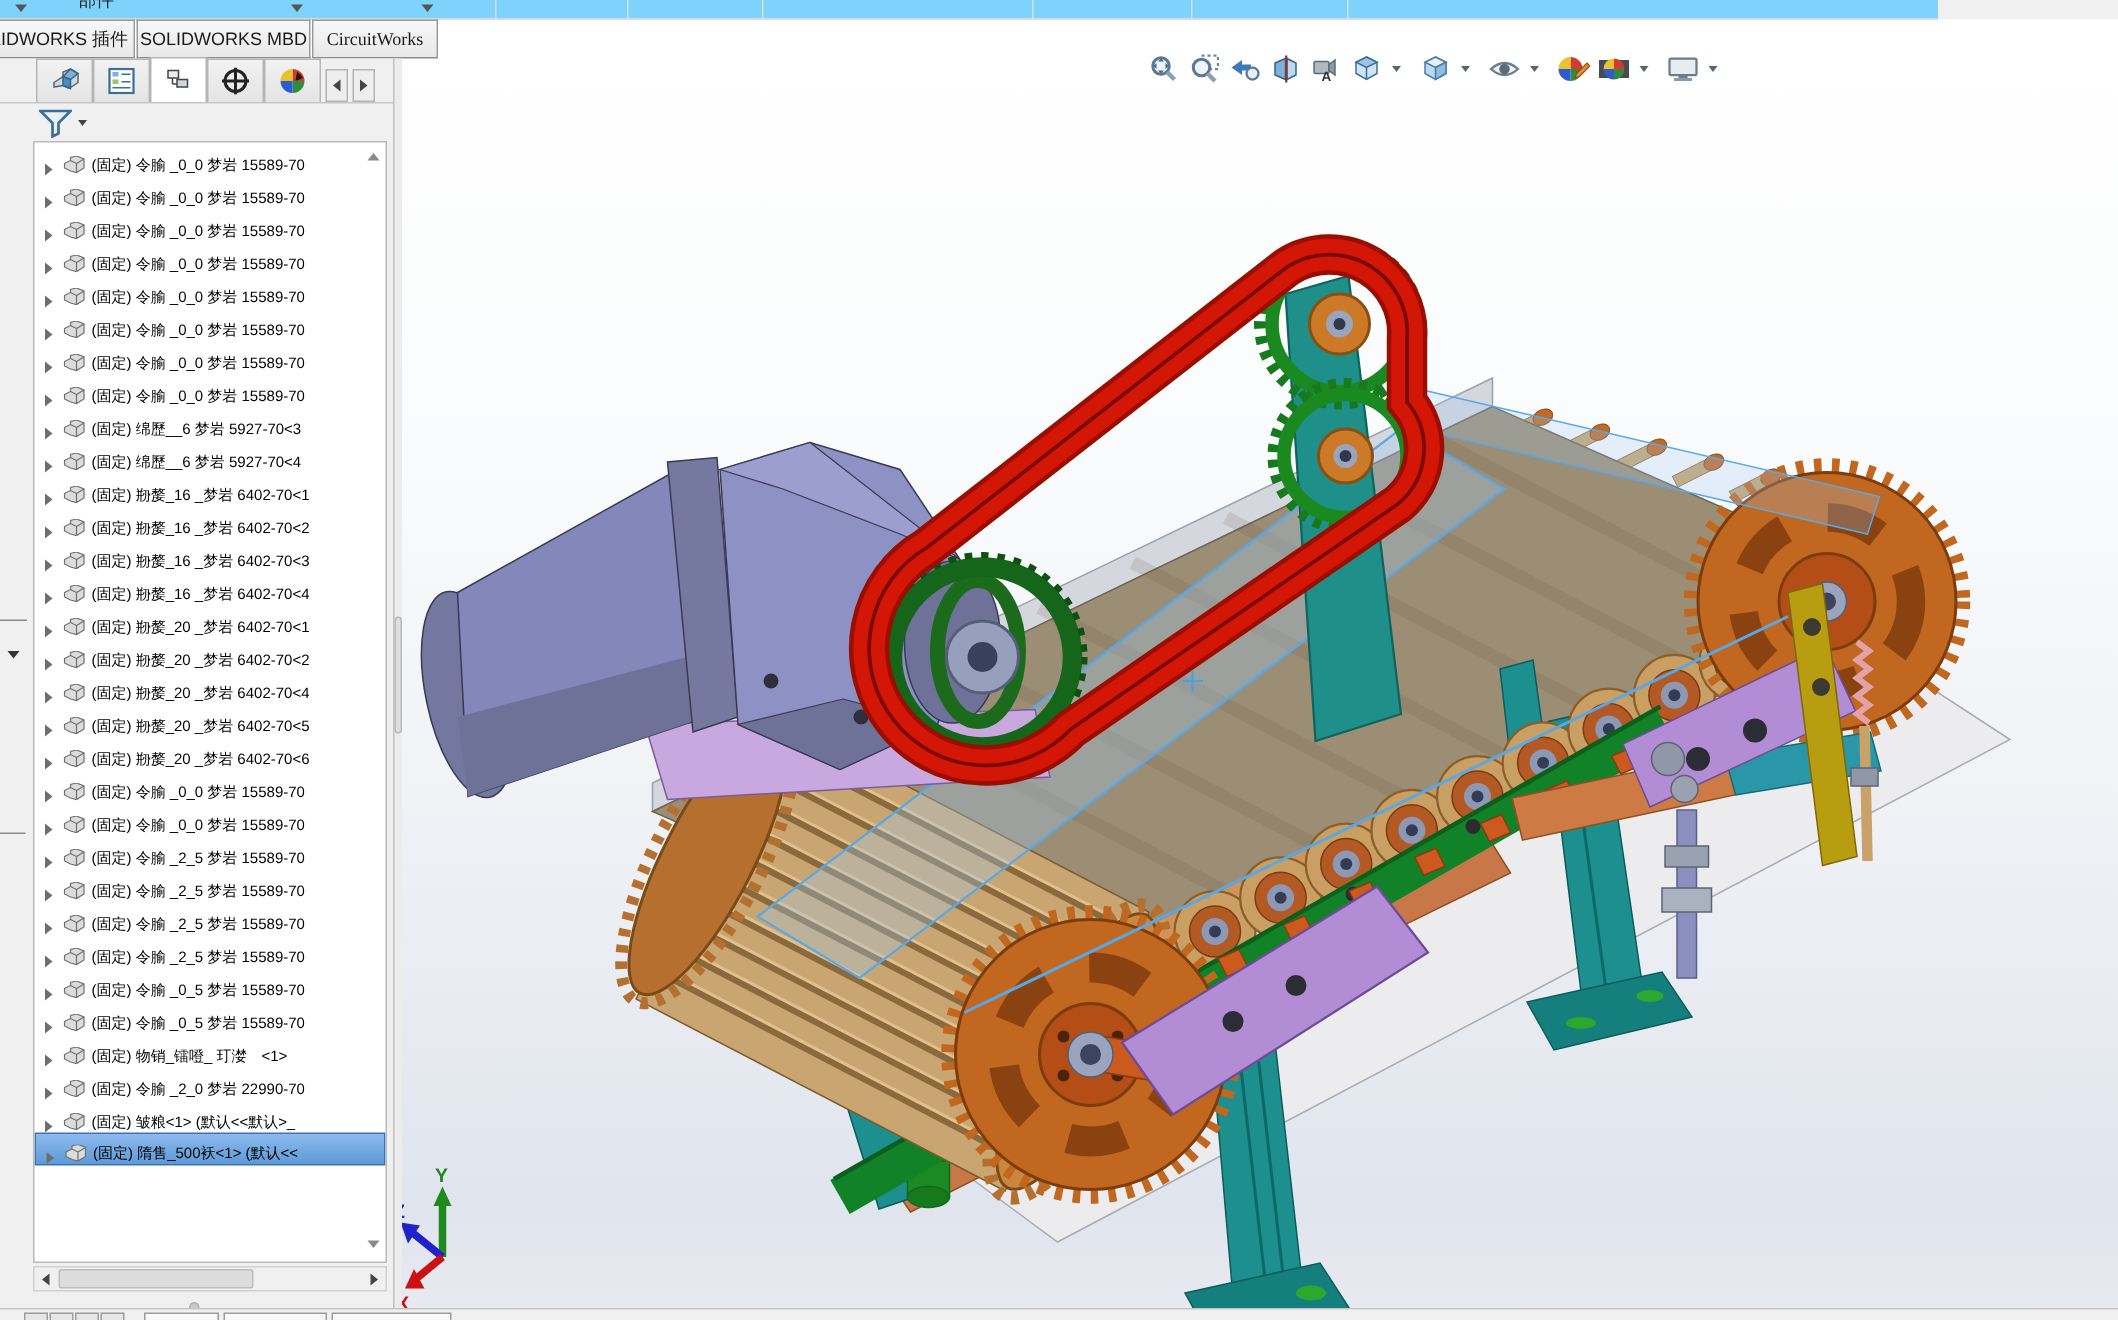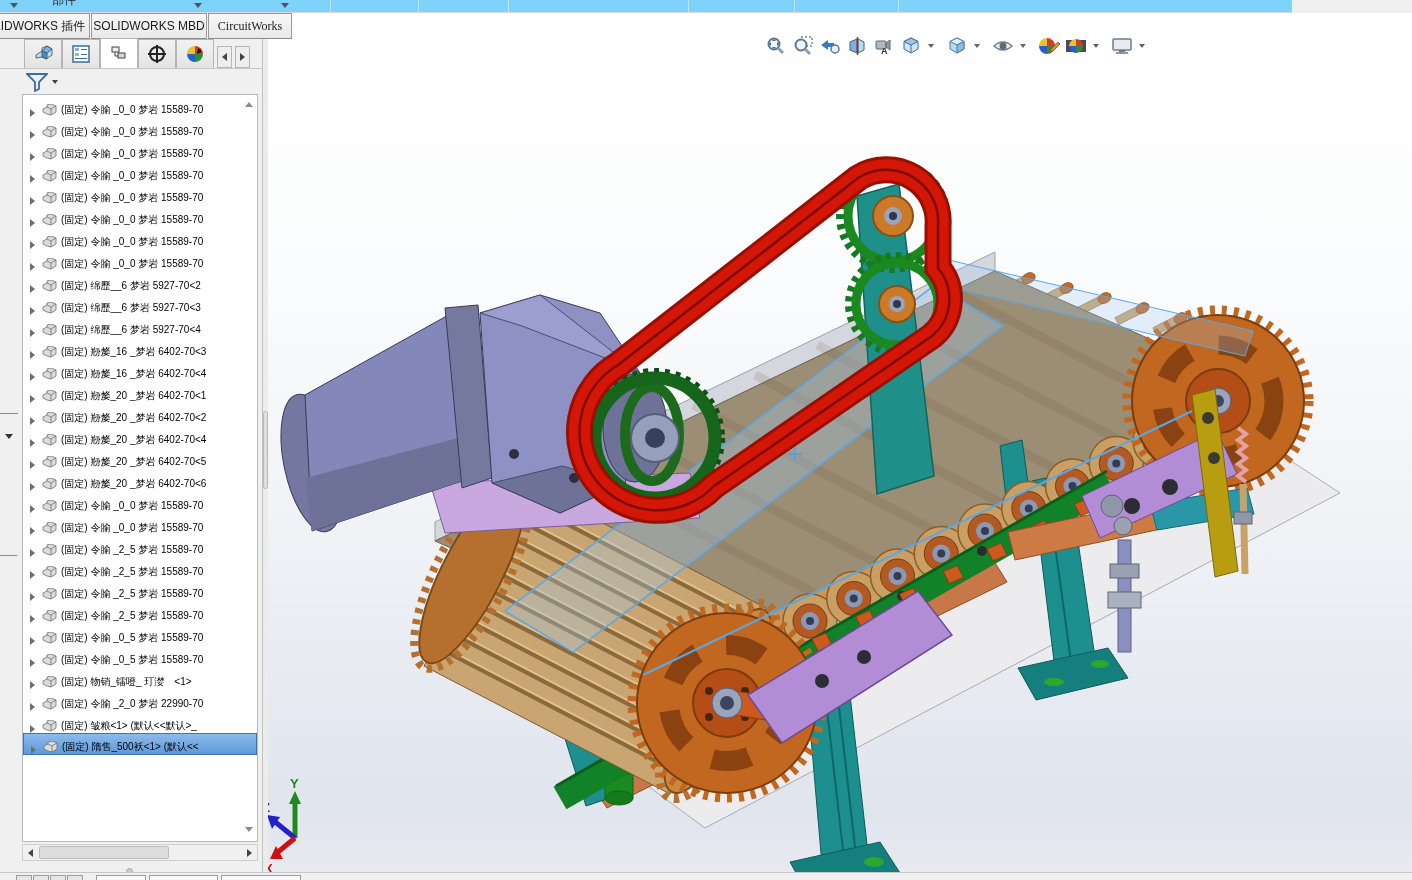--- a/index.html
+++ b/index.html
@@ -606,41 +606,51 @@
           <span class="tlabel">(固定) 令腧 _0_0 梦岩 15589-70</span>
         </div>
         <div class="trow">
           <i class="tarrow"></i>
           <span class="ticon">
             <svg width="15" height="13" viewBox="0 0 15 13">
               <path d="M1 5 L5 3 L5 1 L9 0 L14 2 L14 8 L9 11 L5 10 L1 8 Z" fill="#dcdcdc" stroke="#707070" stroke-width="0.8"></path>
               <path d="M5 3 L9 5 L9 11 M9 5 L14 2" fill="none" stroke="#707070" stroke-width="0.8"></path>
             </svg>
           </span>
-          <span class="tlabel">(固定) 绵歷__6 梦岩 5927-70&lt;2</span>
-        </div>
-        <div class="trow">
-          <i class="tarrow"></i>
-          <span class="ticon">
-            <svg width="15" height="13" viewBox="0 0 15 13">
-              <path d="M1 5 L5 3 L5 1 L9 0 L14 2 L14 8 L9 11 L5 10 L1 8 Z" fill="#dcdcdc" stroke="#707070" stroke-width="0.8"></path>
-              <path d="M5 3 L9 5 L9 11 M9 5 L14 2" fill="none" stroke="#707070" stroke-width="0.8"></path>
-            </svg>
-          </span>
           <span class="tlabel">(固定) 绵歷__6 梦岩 5927-70&lt;3</span>
         </div>
         <div class="trow">
           <i class="tarrow"></i>
           <span class="ticon">
             <svg width="15" height="13" viewBox="0 0 15 13">
               <path d="M1 5 L5 3 L5 1 L9 0 L14 2 L14 8 L9 11 L5 10 L1 8 Z" fill="#dcdcdc" stroke="#707070" stroke-width="0.8"></path>
               <path d="M5 3 L9 5 L9 11 M9 5 L14 2" fill="none" stroke="#707070" stroke-width="0.8"></path>
             </svg>
           </span>
           <span class="tlabel">(固定) 绵歷__6 梦岩 5927-70&lt;4</span>
+        </div>
+        <div class="trow">
+          <i class="tarrow"></i>
+          <span class="ticon">
+            <svg width="15" height="13" viewBox="0 0 15 13">
+              <path d="M1 5 L5 3 L5 1 L9 0 L14 2 L14 8 L9 11 L5 10 L1 8 Z" fill="#dcdcdc" stroke="#707070" stroke-width="0.8"></path>
+              <path d="M5 3 L9 5 L9 11 M9 5 L14 2" fill="none" stroke="#707070" stroke-width="0.8"></path>
+            </svg>
+          </span>
+          <span class="tlabel">(固定) 剙嫠_16 _梦岩 6402-70&lt;1</span>
+        </div>
+        <div class="trow">
+          <i class="tarrow"></i>
+          <span class="ticon">
+            <svg width="15" height="13" viewBox="0 0 15 13">
+              <path d="M1 5 L5 3 L5 1 L9 0 L14 2 L14 8 L9 11 L5 10 L1 8 Z" fill="#dcdcdc" stroke="#707070" stroke-width="0.8"></path>
+              <path d="M5 3 L9 5 L9 11 M9 5 L14 2" fill="none" stroke="#707070" stroke-width="0.8"></path>
+            </svg>
+          </span>
+          <span class="tlabel">(固定) 剙嫠_16 _梦岩 6402-70&lt;2</span>
         </div>
         <div class="trow">
           <i class="tarrow"></i>
           <span class="ticon">
             <svg width="15" height="13" viewBox="0 0 15 13">
               <path d="M1 5 L5 3 L5 1 L9 0 L14 2 L14 8 L9 11 L5 10 L1 8 Z" fill="#dcdcdc" stroke="#707070" stroke-width="0.8"></path>
               <path d="M5 3 L9 5 L9 11 M9 5 L14 2" fill="none" stroke="#707070" stroke-width="0.8"></path>
             </svg>
           </span>
           <span class="tlabel">(固定) 剙嫠_16 _梦岩 6402-70&lt;3</span>

